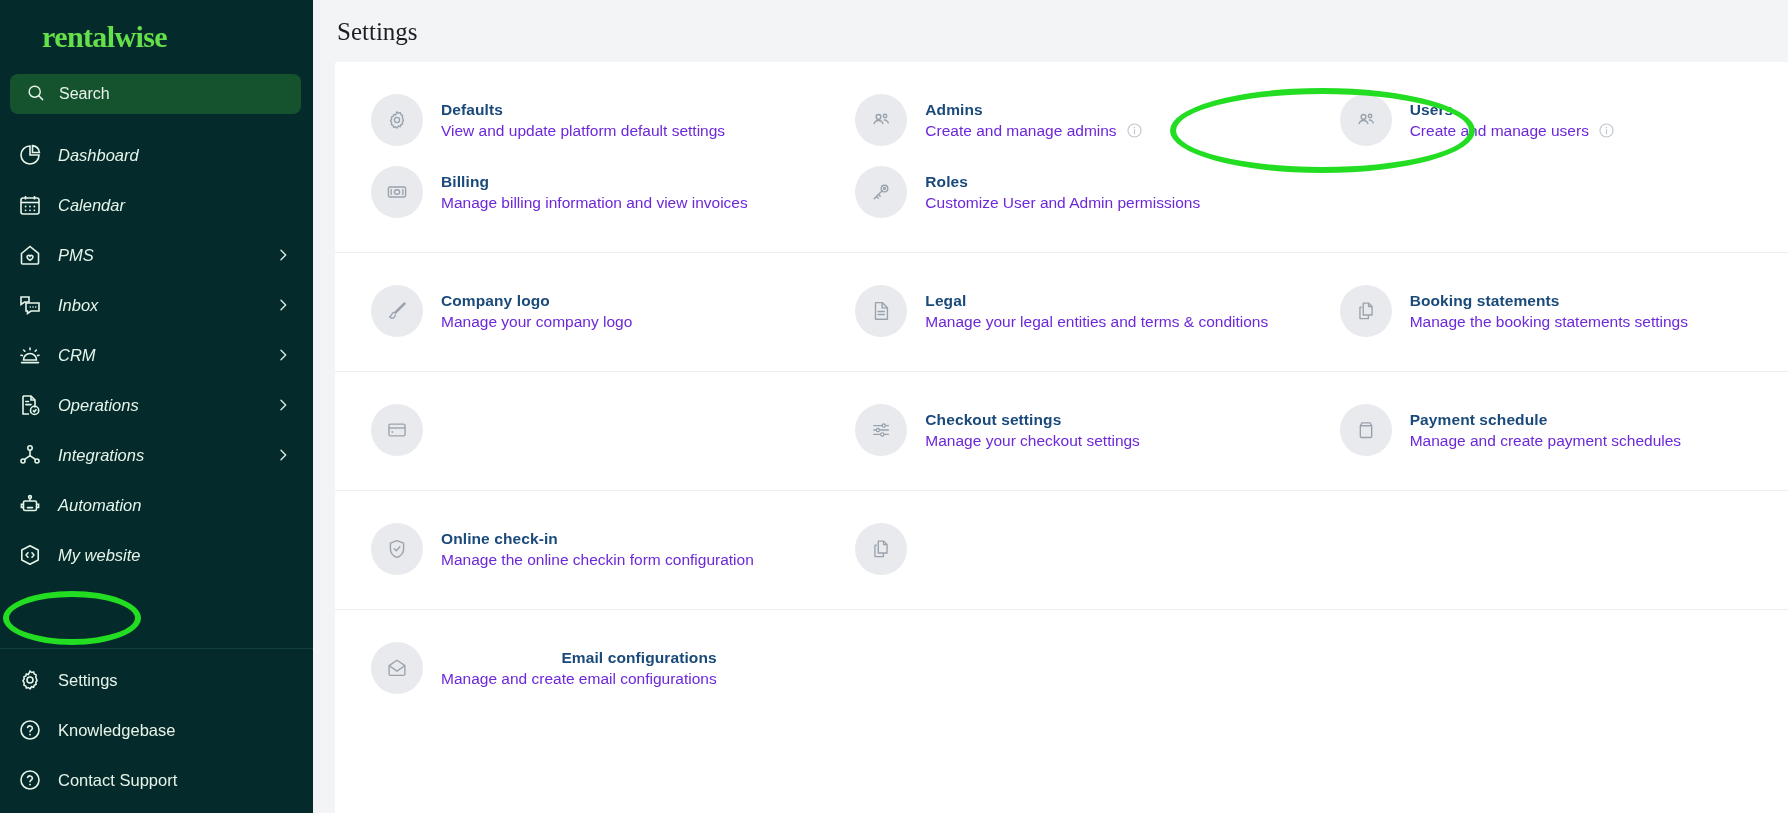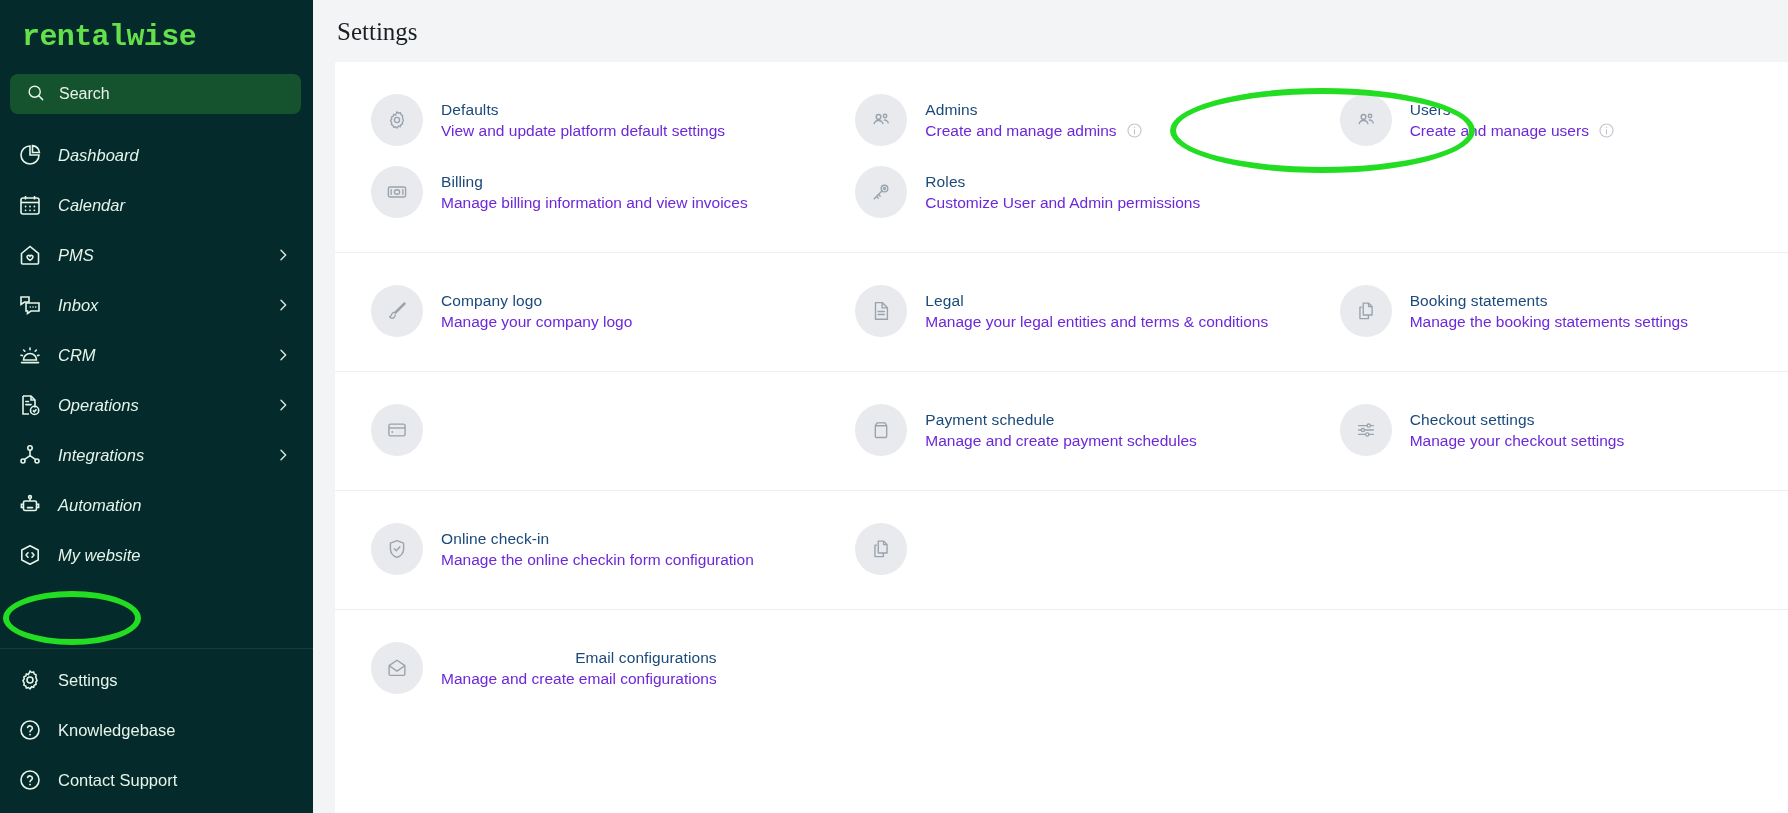--- a/index.html
+++ b/index.html
@@ -16,21 +16,22 @@
     width: 313px; height: 813px;
     background: #052a2b;
     flex: 0 0 313px;
     position: relative;
     display: flex; flex-direction: column;
   }
   #logo-wrap { padding: 18px 0 14px 22px; height: 70px; display: flex; align-items: center; }
   #logo-text {
     font-size: 30px; font-weight: 700; letter-spacing: -0.6px;
     color: #64e04a;
-    font-family: Liberation Mono, monospace;
+    font-family: Liberation Serif, serif;
+    margin-left: 20px;
   }
   #search-box {
     margin: 4px 12px 10px 10px;
     height: 40px; border-radius: 8px;
     background: #14532d;
     display: flex; align-items: center; gap: 14px;
     padding: 0 16px;
     cursor: text;
   }
   .search-label { color: #e8f3ea; font-size: 16px; }
@@ -84,21 +85,21 @@
   .cell.empty { cursor: default; }
   .circ {
     width: 52px; height: 52px; flex: 0 0 52px;
     border-radius: 50%;
     background: #e8eaed;
     display: flex; align-items: center; justify-content: center;
   }
   .circ svg { display: block; }
   .cell-txt { display: flex; flex-direction: column; gap: 3px; min-width: 0; }
   .cell-title {
-    font-size: 15.5px; font-weight: 400; color: #1a4a7a;
+    font-size: 15.5px; font-weight: 700; color: #1a4a7a;
     letter-spacing: .1px; white-space: nowrap;
   }
   .cell-desc {
     font-size: 15.5px; color: #6d28d9; white-space: nowrap;
     display: flex; align-items: center; gap: 9px;
   }
   .info-ico { width: 17px; height: 17px; flex: 0 0 17px; opacity: .85; }
 
   
   .annot {
@@ -497,52 +498,52 @@
               <svg width="22" height="22" viewBox="0 0 24 24" fill="none" stroke="#9aa3ad" stroke-width="1.5">
                 <rect x="3.2" y="5.6" width="17.6" height="12.8" rx="1.8"></rect>
                 <line x1="3.2" y1="9.8" x2="20.8" y2="9.8"></line>
                 <circle cx="6.9" cy="14.2" r="1" fill="#9aa3ad" stroke="none"></circle>
               </svg>
             </span>
           </div>
 
           <div class="cell">
             <span class="circ">
-              <svg width="22" height="22" viewBox="0 0 24 24" fill="none" stroke="#9aa3ad" stroke-width="1.5" stroke-linejoin="round">
-                <path d="M5.8 7.4h12.4v11.4a1.4 1.4 0 0 1-1.4 1.4H7.2a1.4 1.4 0 0 1-1.4-1.4z"></path>
-                <path d="M5.8 7.4 7.6 4.2h8.8l1.8 3.2"></path>
-              </svg>
-            </span>
-            <span class="cell-txt">
-              <span class="cell-title">Payment schedule</span>
-              <span class="cell-desc">
-                <span>Manage and create payment schedules</span>
-              </span>
-            </span>
-          </div>
-
-          <div class="cell">
-            <span class="circ">
               <svg width="22" height="22" viewBox="0 0 24 24" fill="none" stroke="#9aa3ad" stroke-width="1.5" stroke-linecap="round">
                 <line x1="4" y1="7.2" x2="20" y2="7.2"></line>
                   <circle cx="15" cy="7.2" r="1.7" fill="#fff"></circle>
                 <line x1="4" y1="12" x2="20" y2="12"></line>
                   <circle cx="8.6" cy="12" r="1.7" fill="#fff"></circle>
                 <line x1="4" y1="16.8" x2="20" y2="16.8"></line>
                   <circle cx="13.4" cy="16.8" r="1.7" fill="#fff"></circle>
               </svg>
             </span>
             <span class="cell-txt">
               <span class="cell-title">Checkout settings</span>
               <span class="cell-desc">
                 <span>Manage your checkout settings</span>
               </span>
             </span>
           </div>
 
+          <div class="cell">
+            <span class="circ">
+              <svg width="22" height="22" viewBox="0 0 24 24" fill="none" stroke="#9aa3ad" stroke-width="1.5" stroke-linejoin="round">
+                <path d="M5.8 7.4h12.4v11.4a1.4 1.4 0 0 1-1.4 1.4H7.2a1.4 1.4 0 0 1-1.4-1.4z"></path>
+                <path d="M5.8 7.4 7.6 4.2h8.8l1.8 3.2"></path>
+              </svg>
+            </span>
+            <span class="cell-txt">
+              <span class="cell-title">Payment schedule</span>
+              <span class="cell-desc">
+                <span>Manage and create payment schedules</span>
+              </span>
+            </span>
+          </div>
+
         </div>
       </div>
 
       <div class="section">
         <div class="row">
 
           <div class="cell">
             <span class="circ">
               <svg width="22" height="22" viewBox="0 0 24 24" fill="none" stroke="#9aa3ad" stroke-width="1.5" stroke-linejoin="round">
                 <path d="M12 2.9 4.8 5.6v6c0 4.1 2.9 7.9 7.2 9.5 4.3-1.6 7.2-5.4 7.2-9.5v-6z"></path>

